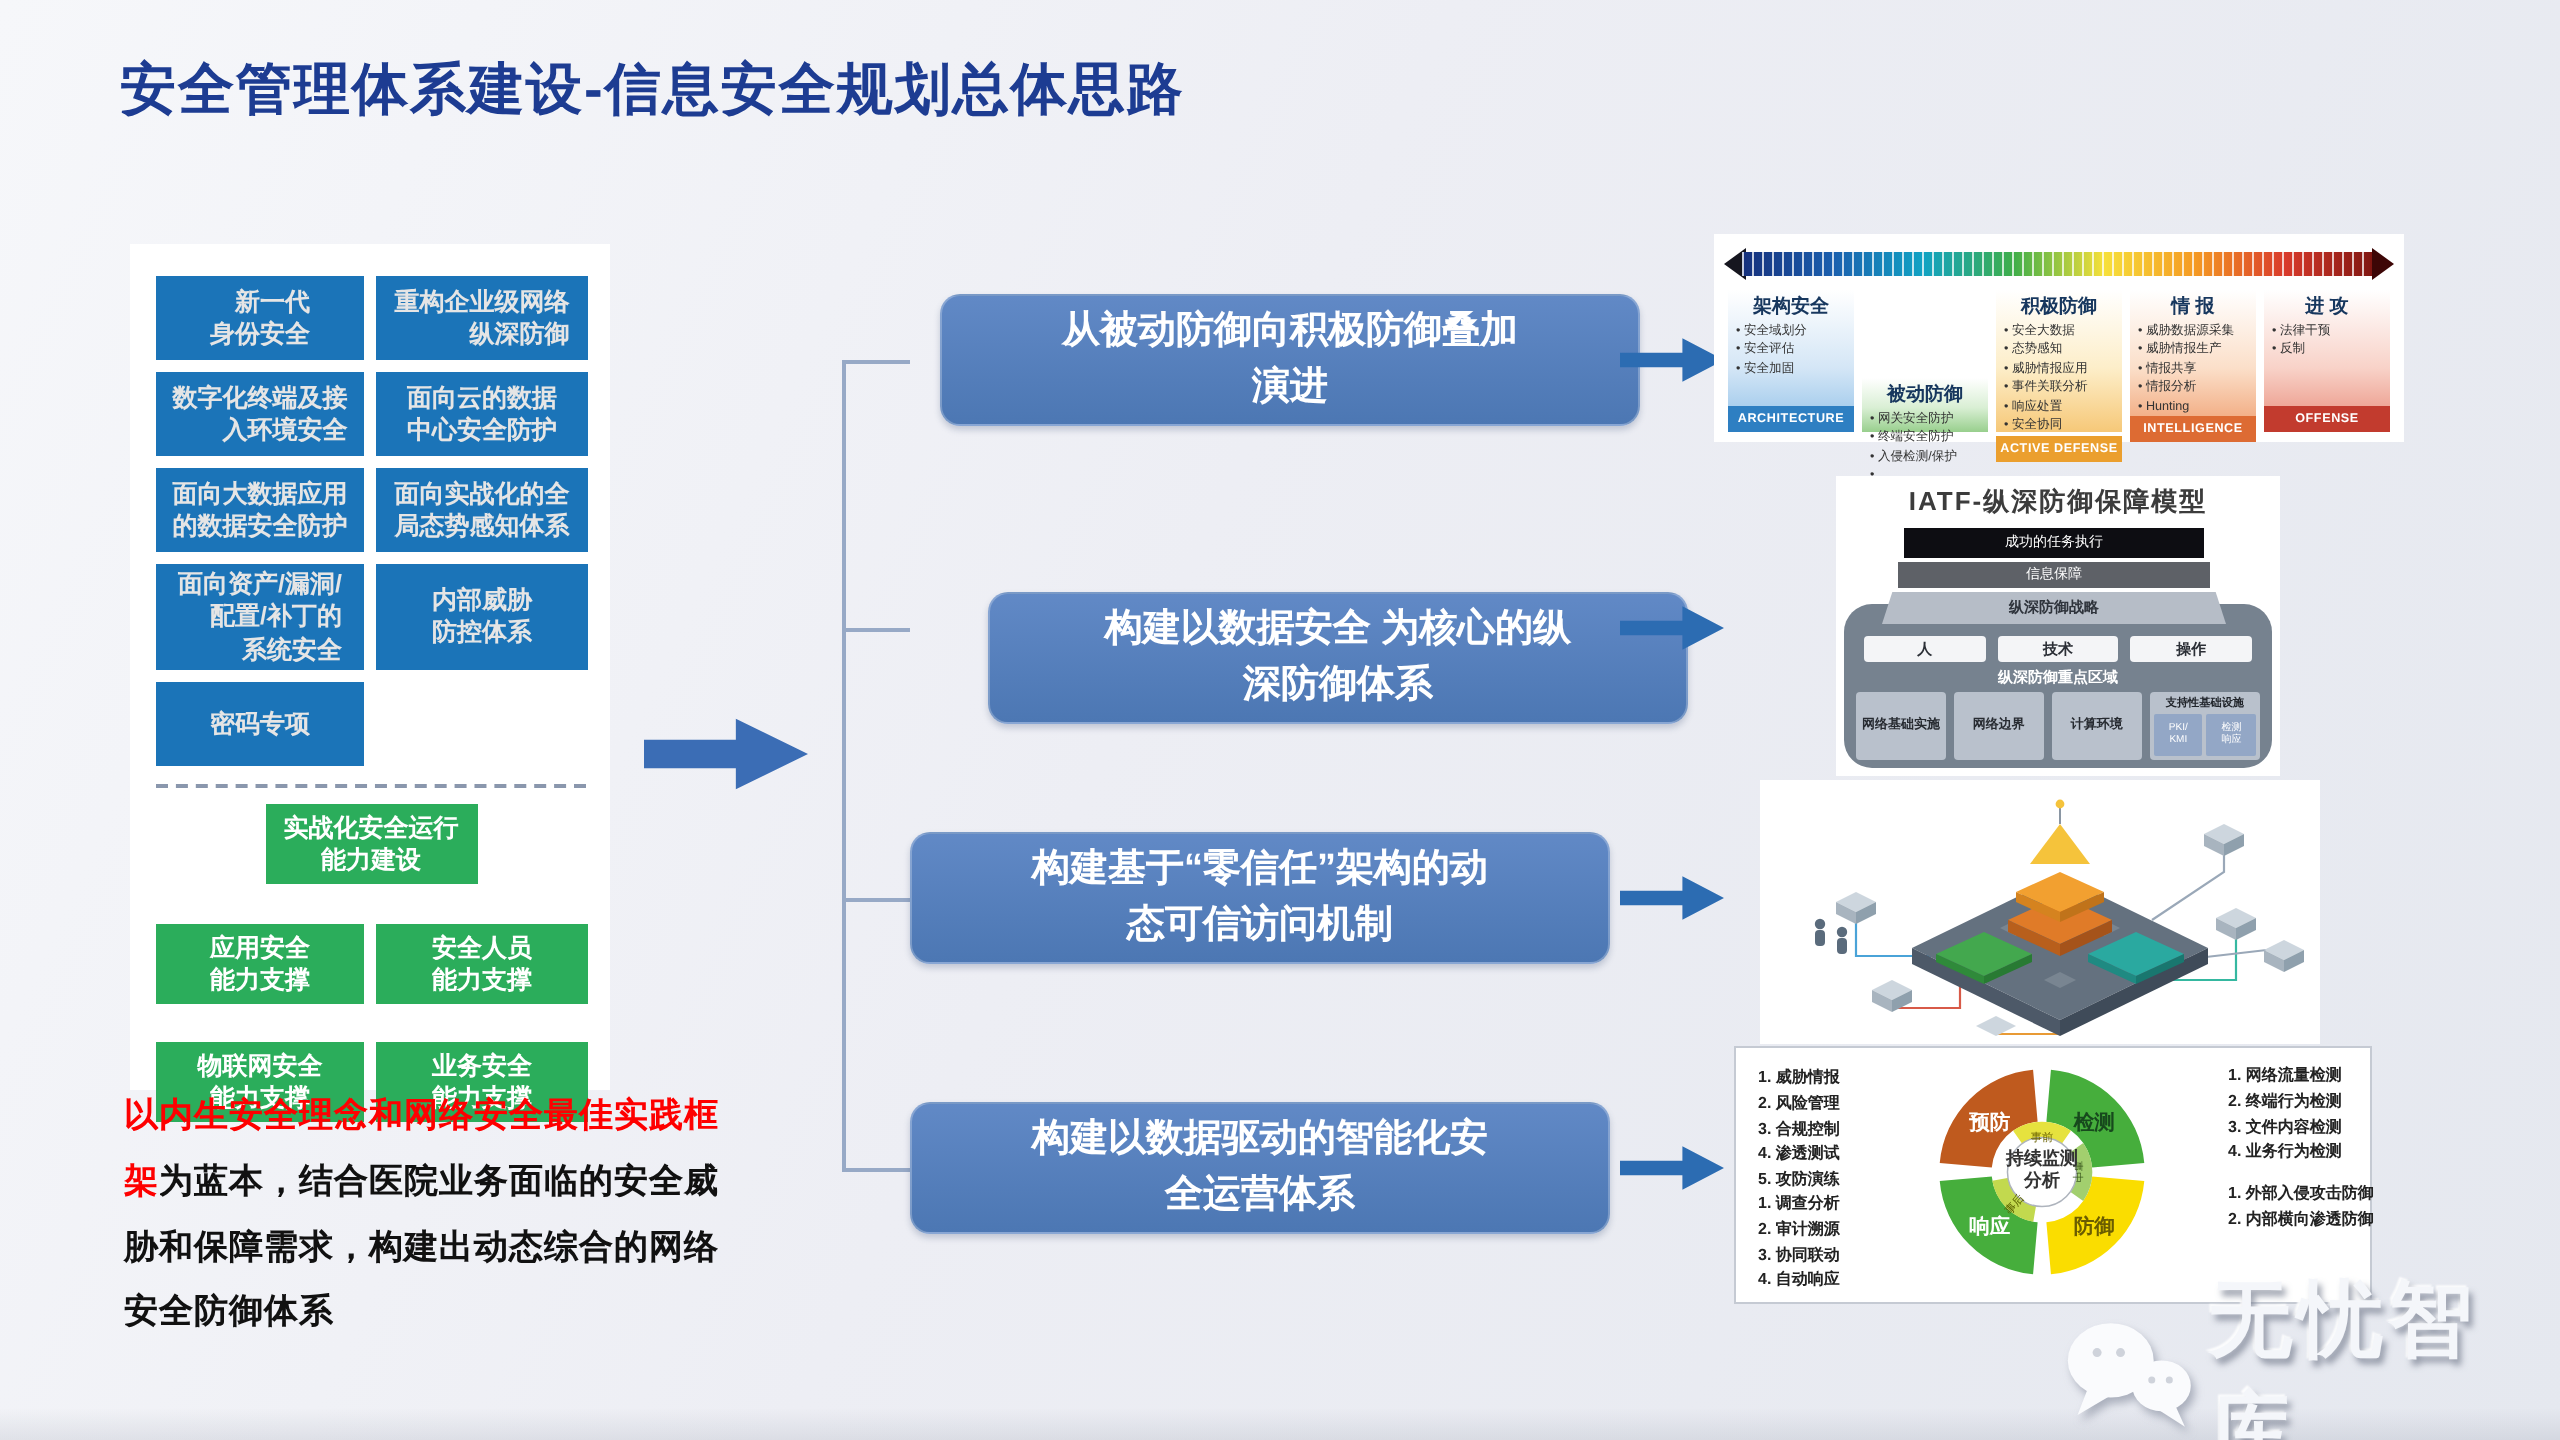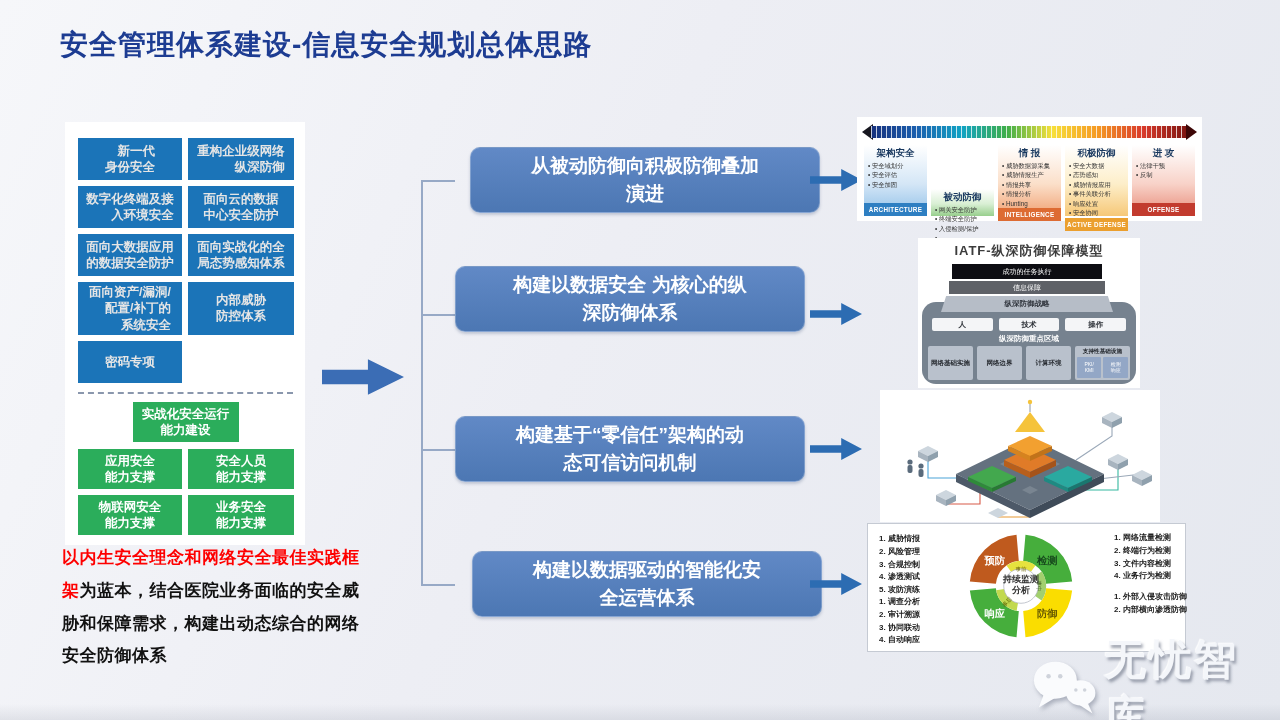--- a/index.html
+++ b/index.html
@@ -16,21 +16,21 @@
   
   .left-panel { position:absolute; left:65px; top:122px; width:240px; height:423px;
           background:#ffffff; padding:16px 12px 10px 13px; }
   .lp-grid { display:grid; grid-template-columns:104px 106px; gap:6px 6px; }
   .bluebox { background:#1b74b8; color:#e5e5e5; font-size:12.5px; font-weight:700; line-height:1.3;
           min-height:42px; display:flex; align-items:center; justify-content:center;
           text-align:right; white-space:pre-line; padding:2px 1px; }
   .lp-dash { border-top:2px dashed #8a97ad; margin:9px 0 8px 0; }
   .greenbox { background:#2bad5b; color:#fff; font-size:12.5px; font-weight:700; line-height:1.3;
           min-height:40px; display:flex; align-items:center; justify-content:center;
-          text-align:center; white-space:pre-line; padding:2px 1px; }
+          text-align:center; white-space:pre-line; padding:2px 1px;margin-top:13px; }
   .green-header { width:106px; margin:0 auto 7px auto; }
   .lp-grid2 { display:grid; grid-template-columns:104px 106px; gap:6px 6px; }
 
   
   .note { position:absolute; left:62px; top:542px; width:298px; font-size:17px; font-weight:700;
           line-height:1.93; color:#111; letter-spacing:.5px; }
   .note .red { color:#fe0000; }
 
   
   .big-arrow { position:absolute; left:322px; top:356px; width:82px; height:42px; background:#3b6db5;
@@ -163,25 +163,25 @@
 
   <div class="big-arrow"></div>
   <div class="vline"></div>
   <div class="hline" style="top:180px;"></div>
   <div class="hline" style="top:314px;"></div>
   <div class="hline" style="top:449px;"></div>
   <div class="hline" style="top:584px;"></div>
 
   <div class="flow-box" style="top:147px;margin-left:15px;">从被动防御向积极防御叠加
 演进</div>
-  <div class="flow-box" style="top:266px;">构建以数据安全 为核心的纵
+  <div class="flow-box" style="top:296px;margin-left:39px;">构建以数据安全 为核心的纵
 深防御体系</div>
   <div class="flow-box" style="top:416px;">构建基于“零信任”架构的动
 态可信访问机制</div>
-  <div class="flow-box" style="top:551px;margin-left:17px;">构建以数据驱动的智能化安
+  <div class="flow-box" style="top:551px;">构建以数据驱动的智能化安
 全运营体系</div>
 
   <div class="small-arrow" style="top:167px;"></div>
   <div class="small-arrow" style="top:301px;"></div>
   <div class="small-arrow" style="top:436px;"></div>
   <div class="small-arrow" style="top:571px;"></div>
 
   <div class="card spectrum">
     <div class="spec-arrow">
       <i class="head-l"></i>
@@ -196,39 +196,39 @@
 • 安全加固</div>
         <div class="spec-footer">ARCHITECTURE</div>
       </div>
       <div class="spec-col sc1">
         <div class="spec-title">被动防御</div>
         <div class="spec-bullets">• 网关安全防护
 • 终端安全防护
 • 入侵检测/保护
 • …</div>
         <div class="spec-footer">PASSIVE DEFENSE</div>
-      </div>
-      <div class="spec-col sc3">
-        <div class="spec-title">情  报</div>
-        <div class="spec-bullets">• 威胁数据源采集
-• 威胁情报生产
-• 情报共享
-• 情报分析
-• Hunting</div>
-        <div class="spec-footer">INTELLIGENCE</div>
       </div>
       <div class="spec-col sc2">
         <div class="spec-title">积极防御</div>
         <div class="spec-bullets">• 安全大数据
 • 态势感知
 • 威胁情报应用
 • 事件关联分析
 • 响应处置
 • 安全协同</div>
         <div class="spec-footer">ACTIVE DEFENSE</div>
+      </div>
+      <div class="spec-col sc3">
+        <div class="spec-title">情  报</div>
+        <div class="spec-bullets">• 威胁数据源采集
+• 威胁情报生产
+• 情报共享
+• 情报分析
+• Hunting</div>
+        <div class="spec-footer">INTELLIGENCE</div>
       </div>
       <div class="spec-col sc4">
         <div class="spec-title">进  攻</div>
         <div class="spec-bullets">• 法律干预
 • 反制</div>
         <div class="spec-footer">OFFENSE</div>
       </div>
     </div>
   </div>
 

